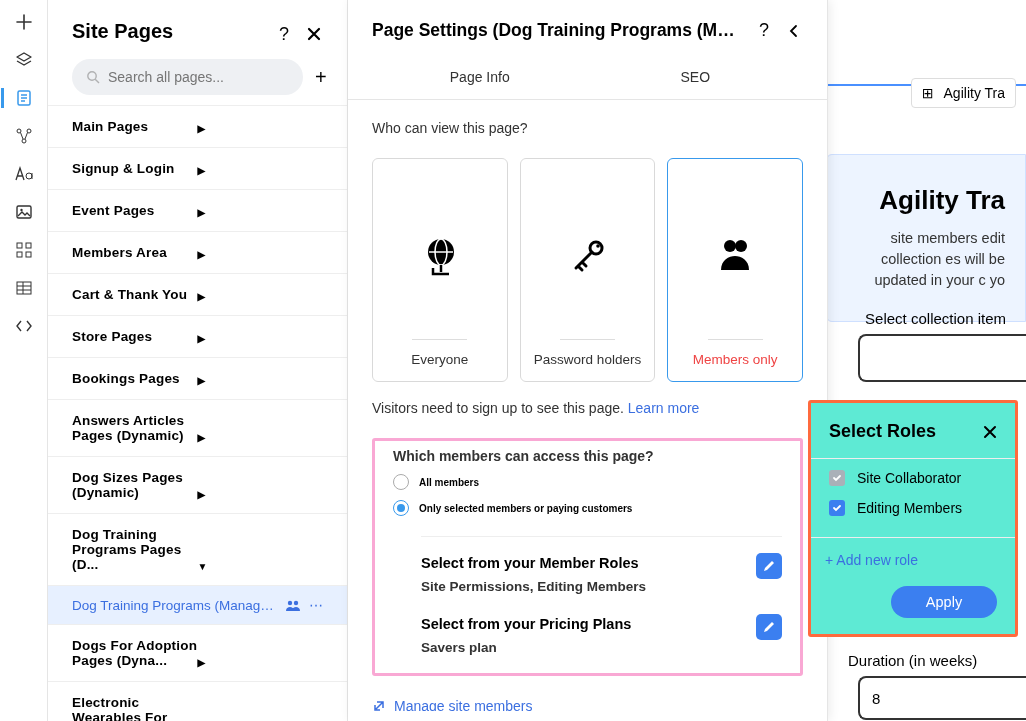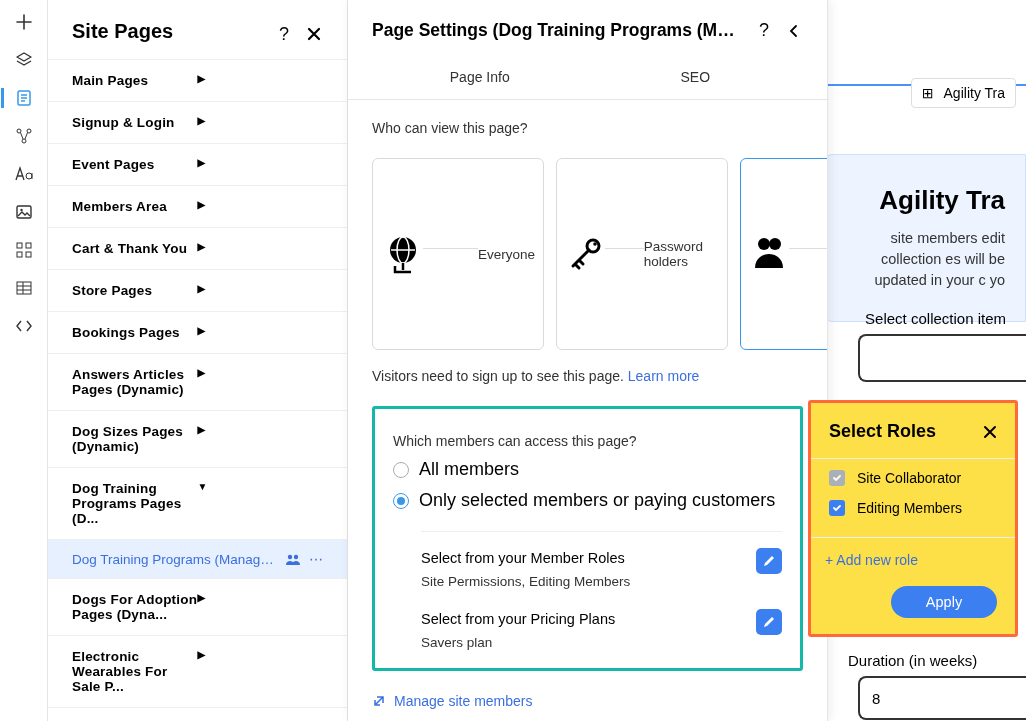--- a/index.html
+++ b/index.html
@@ -14,21 +14,21 @@
   .site-pages { position: absolute; left: 48px; top: 0; width: 300px; height: 721px; border-right: 1px solid #e5e5e5; display:flex; flex-direction:column; }
   .site-pages-header { padding: 20px 24px 16px; display:flex; align-items:flex-end;}
   .site-pages-header h1 { font-size: 20px; font-weight: 700; flex:1;}
   .hdr-ic { width:18px; height:18px; display:flex; align-items:center; justify-content:center; margin-left:12px; cursor:pointer; font-size:18px;}
   .search-row { padding: 0 24px 10px; display:flex; align-items:center; gap:12px;}
   .search-box { flex:1; background:#eef0f3; border-radius:20px; height:36px; display:flex; align-items:center; padding:0 14px; color:#8a8f98;}
   .search-box .sicon{ margin-right:8px; opacity:.6;}
   .search-box input{ border:none; background:transparent; outline:none; flex:1; font-size:14px; color:#333;}
   .plus-btn{ font-size:20px; font-weight:400; cursor:pointer;}
   .pages-list{ flex:1; overflow:auto; border-top:1px solid #eee;}
-  .page-cat{ display:flex; align-items:flex-start; padding: 13px 24px; border-bottom:1px solid #eee; cursor:pointer;}
+  .page-cat{ display:flex; align-items:flex-end; padding: 13px 24px; border-bottom:1px solid #eee; cursor:pointer;}
   .page-cat span{ flex:1; font-size:13.5px; font-weight:700; letter-spacing:.2px;}
   .page-cat .arrow{ font-size:10px;}
   .page-sub{ display:flex; align-items:center; padding: 11px 24px; background:#e7f0ff; color:#3b6fe0; font-size:13.5px; border-bottom:1px solid #eee;}
   .page-sub .lbl{flex:1; overflow:hidden; text-overflow:ellipsis; white-space:nowrap;}
   .page-sub .mini-ic{ margin-left:8px; font-size:14px;}
 
   
   .canvas { position:absolute; left:348px; top:0; right:0; height:721px; background:#fff;}
   .canvas-blue-border{ position:absolute; left:0; top:84px; right:0; bottom:0; border-top:2px solid #4a90ff;}
   .canvas-toolbar{ position:absolute; right:10px; top:78px; background:#fff; border:1px solid #ddd; border-radius:4px; padding:6px 10px; display:flex; align-items:center; gap:10px; font-size:14px;}
@@ -43,44 +43,44 @@
   
   .settings-panel{ position:absolute; left:348px; top:0; width:480px; height:721px; background:#fff; box-shadow: 2px 0 10px rgba(0,0,0,.08); border-right:1px solid #e5e5e5;}
   .sp-header{ padding:20px 24px 14px; display:flex; align-items:center;}
   .sp-header h2{ font-size:17.5px; font-weight:700; flex:1; overflow:hidden; text-overflow:ellipsis; white-space:nowrap;}
   .sp-tabs{ display:flex; border-bottom:1px solid #e5e5e5; padding:0 24px;}
   .sp-tab{ flex:1; text-align:center; padding:14px 0; font-size:14px; color:#333; cursor:pointer;}
   .sp-tab.active{ color:#3899ec; border-bottom:3px solid #3899ec; margin-bottom:-1px;}
   .sp-body{ padding:20px 24px; overflow:auto; height:calc(100% - 110px);}
   .q-label{ font-size:14px; color:#333; margin-bottom:22px;}
   .view-cards{ display:flex; gap:12px;}
-  .view-card{ flex:1; border:1px solid #d9d9d9; border-radius:6px; height:192px; display:flex; flex-direction:row; align-items:center; justify-content:flex-end; padding:14px 8px; cursor:pointer;}
+  .view-card{ flex:1; border:1px solid #d9d9d9; border-radius:6px; height:224px; display:flex; flex-direction:column; align-items:center; justify-content:flex-end; padding:14px 8px; cursor:pointer;}
   .view-card.selected{ border:1px solid #3899ec; }
   .view-card.selected .vc-label{ color:#ef4444;}
   .vc-icon{ flex:1; display:flex; align-items:center; justify-content:center;}
   .vc-divider{ width:55px; height:1px; background:#ddd; margin-bottom:12px;}
   .vc-label{ font-size:13.5px; color:#333;}
   .signup-note{ font-size:14px; color:#3b6fe0; margin-top:18px;}
   .signup-note .black{color:#333;}
 
-  .highlight-box{ border:3px solid #14b8a6; border-radius:3px; padding:24px 18px 18px; margin-top:22px;}
-  .radio-row{ display:flex; align-items:center; gap:10px; margin:10px 0; font-size:18px;}
+  .highlight-box{ border:3px solid #f9a8d4; border-radius:3px; padding:7px 18px 18px; margin-top:22px;font-weight:bold;}
+  .radio-row{ display:flex; align-items:center; gap:10px; margin:10px 0; font-size:10px;}
   .radio-dot{ width:16px; height:16px; border:1.5px solid #aaa; border-radius:50%; display:flex; align-items:center; justify-content:center;}
   .radio-dot.chk{ border-color:#3899ec;}
   .radio-dot.chk::after{content:''; width:8px; height:8px; background:#3899ec; border-radius:50%;}
   .sub-section{ margin-left:28px; margin-top:20px; border-top:1px solid #eee; padding-top:18px;}
   .ss-title{ font-size:14.5px; margin-bottom:8px;}
   .ss-value{ font-size:13.5px; color:#333;}
   .edit-pill{ width:26px; height:26px; background:#3b7ff0; border-radius:5px; display:flex; align-items:center; justify-content:center; float:right; margin-top:-2px;}
   .ss-block{ display:flex; align-items:flex-start; gap:23px;}
   .ss-block .ss-txt{flex:1;}
   .manage-link{ color:#3b6fe0; font-size:14px; margin-top:22px; display:flex; align-items:center; gap:8px;}
 
   
-  .roles-pop{ position:absolute; left:808px; top:400px; width:210px; border:3px solid #ff6a3d; border-radius:3px; background:#fde047; }
+  .roles-pop{ position:absolute; left:808px; top:400px; width:210px; border:3px solid #ff6a3d; border-radius:3px; background:#5eead4; }
   .roles-hdr{ display:flex; align-items:center; padding:18px 18px 16px;}
   .roles-hdr h3{ flex:1; font-size:18px; font-weight:700;}
   .roles-list{ padding:4px 18px 14px; border-top:1px solid #eee; border-bottom:1px solid #eee;}
   .role-row{ display:flex; align-items:center; gap:12px; padding:7px 0; font-size:14px;}
   .cb{ width:16px; height:16px; border-radius:3px; display:flex; align-items:center; justify-content:center;}
   .cb.grey{ background:#aab0b8;}
   .cb.blue{ background:#3b7ff0;}
   .add-role{ color:#3b6fe0; font-size:14px; padding:14px 14px;}
   .apply-btn{ margin:4px 18px 16px auto; display:block; width:106px; background:#3b7ff0; color:#fff; border:none; border-radius:18px; padding:8px 0; font-size:14.5px; cursor:pointer;}
 
@@ -151,20 +151,32 @@
 
 <div class="site-pages">
   <div class="site-pages-header">
     <h1>Site Pages</h1>
     <div class="hdr-ic">?</div>
     <div class="hdr-ic">
         <svg width="16" height="16" viewBox="0 0 16 16">
           <path d="M3 3l10 10M13 3L3 13" stroke="#000" stroke-width="2.2" stroke-linecap="round"></path>
         </svg>
       </div>
+  </div>
+  <div class="search-row">
+    <div class="search-box">
+      <span class="sicon">
+          <svg width="14" height="14" viewBox="0 0 14 14">
+            <circle cx="6" cy="6" r="4.2" stroke="#888" stroke-width="1.4" fill="none"></circle>
+            <path d="M9.2 9.2L13 13" stroke="#888" stroke-width="1.4"></path>
+          </svg>
+        </span>
+      <input placeholder="Search all pages..." style="">
+    </div>
+    <div class="plus-btn">+</div>
   </div>
   <div class="pages-list" id="pages-list">
       <div class="page-cat">
         <span>Main Pages</span>
         <span class="arrow">▶</span>
       </div>
       <div class="page-cat">
         <span>Signup &amp; Login</span>
         <span class="arrow">▶</span>
       </div>

